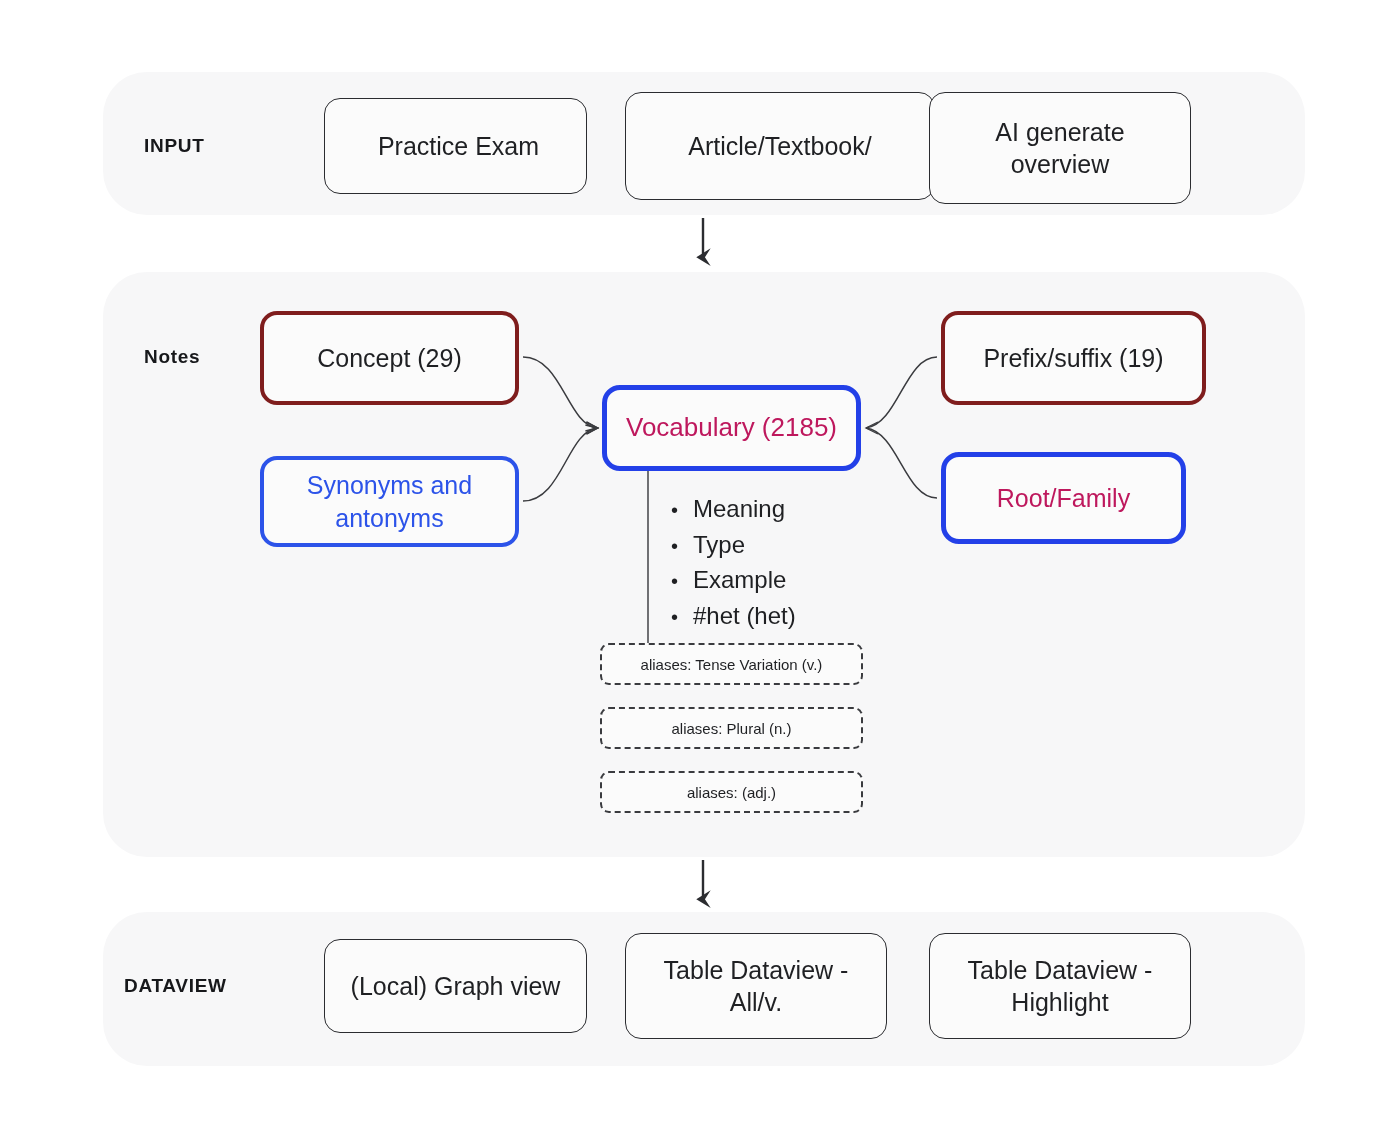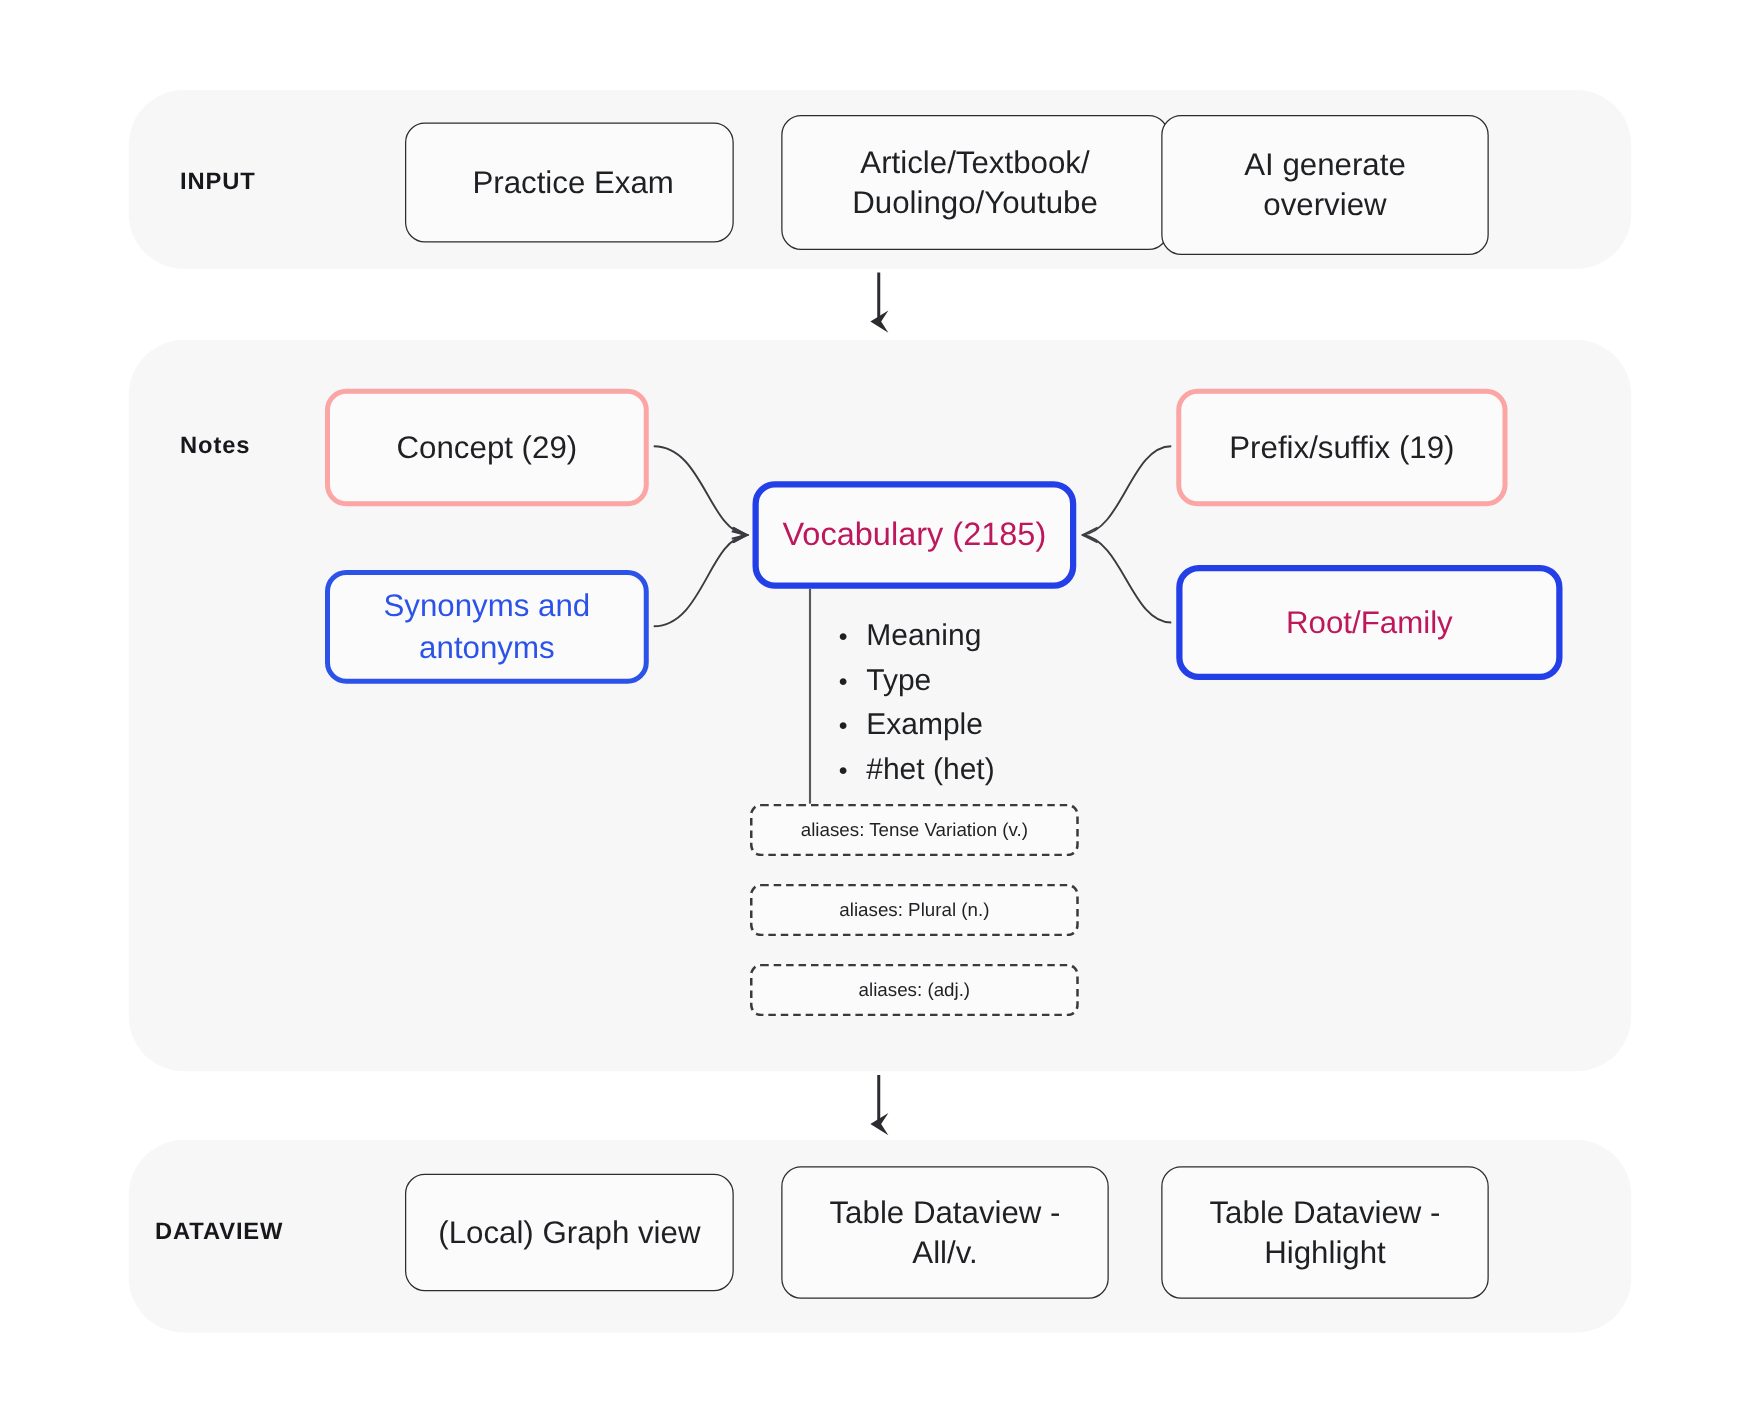--- a/index.html
+++ b/index.html
@@ -66,38 +66,38 @@
   #node-article       { left: 625px; top: 92px;  width: 310px; height: 108px; }
   #node-ai-generate   { left: 929px; top: 92px;  width: 262px; height: 112px; }
 
   
   #node-graph-view       { left: 324px; top: 939px; width: 263px; height: 94px; }
   #node-table-all        { left: 625px; top: 933px; width: 262px; height: 106px; }
   #node-table-highlight  { left: 929px; top: 933px; width: 262px; height: 106px; }
 
   
   .node-green {
-    border: 4px solid #fca5a5;
+    border: 4px solid #7f1d1d;
     border-radius: 17px;
   }
   .node-blue {
     border: 4px solid #2c53e9;
     border-radius: 17px;
     color: #2c53e9;
   }
   .node-blue-strong {
     border: 5px solid #2340e8;
     border-radius: 18px;
     color: #be185d;
   }
 
   #node-concept   { left: 260px; top: 311px; width: 259px; height: 94px; font-size: 25px; }
   #node-synonyms  { left: 260px; top: 456px; width: 259px; height: 91px; font-size: 25px; }
   #node-prefix    { left: 941px; top: 311px; width: 265px; height: 94px; font-size: 25px; }
-  #node-root      { left: 941px; top: 452px; width: 309px; height: 92px; font-size: 25px; }
+  #node-root      { left: 941px; top: 452px; width: 245px; height: 92px; font-size: 25px; }
   #node-vocabulary{ left: 602px; top: 385px; width: 259px; height: 86px; font-size: 26px; }
 
   
   #bullets {
     position: absolute;
     left: 671px; top: 492px;
     font-size: 24px;
     line-height: 33.5px;
     color: #1f2023;
   }
@@ -178,21 +178,20 @@
   <div class="panel-label" id="label-notes">Notes</div>
   <div class="panel-label" id="label-dataview">DATAVIEW</div>
 
   <div class="node" id="node-practice-exam">
     <span class="txt">Practice Exam</span>
   </div>
 
   <div class="node" id="node-article">
     <div>
       <span class="txt">Article/Textbook/</span>
-      <span class="txt">Duolingo/Youtube</span>
     </div>
   </div>
 
   <div class="node" id="node-ai-generate">
     <div>
       <span class="txt">AI generate</span>
       <span class="txt">overview</span>
     </div>
   </div>
 

